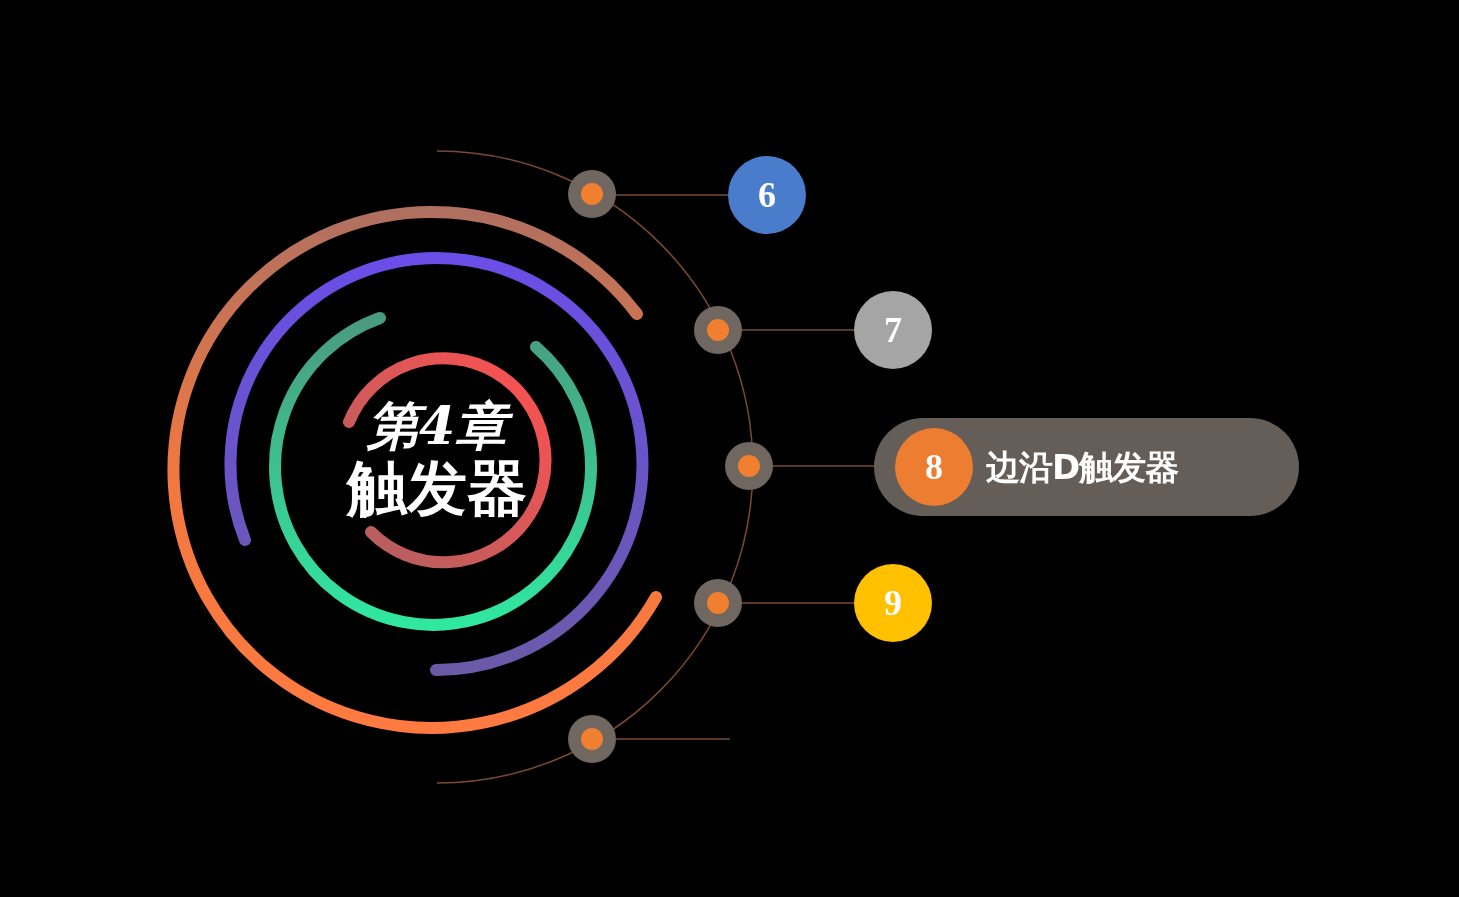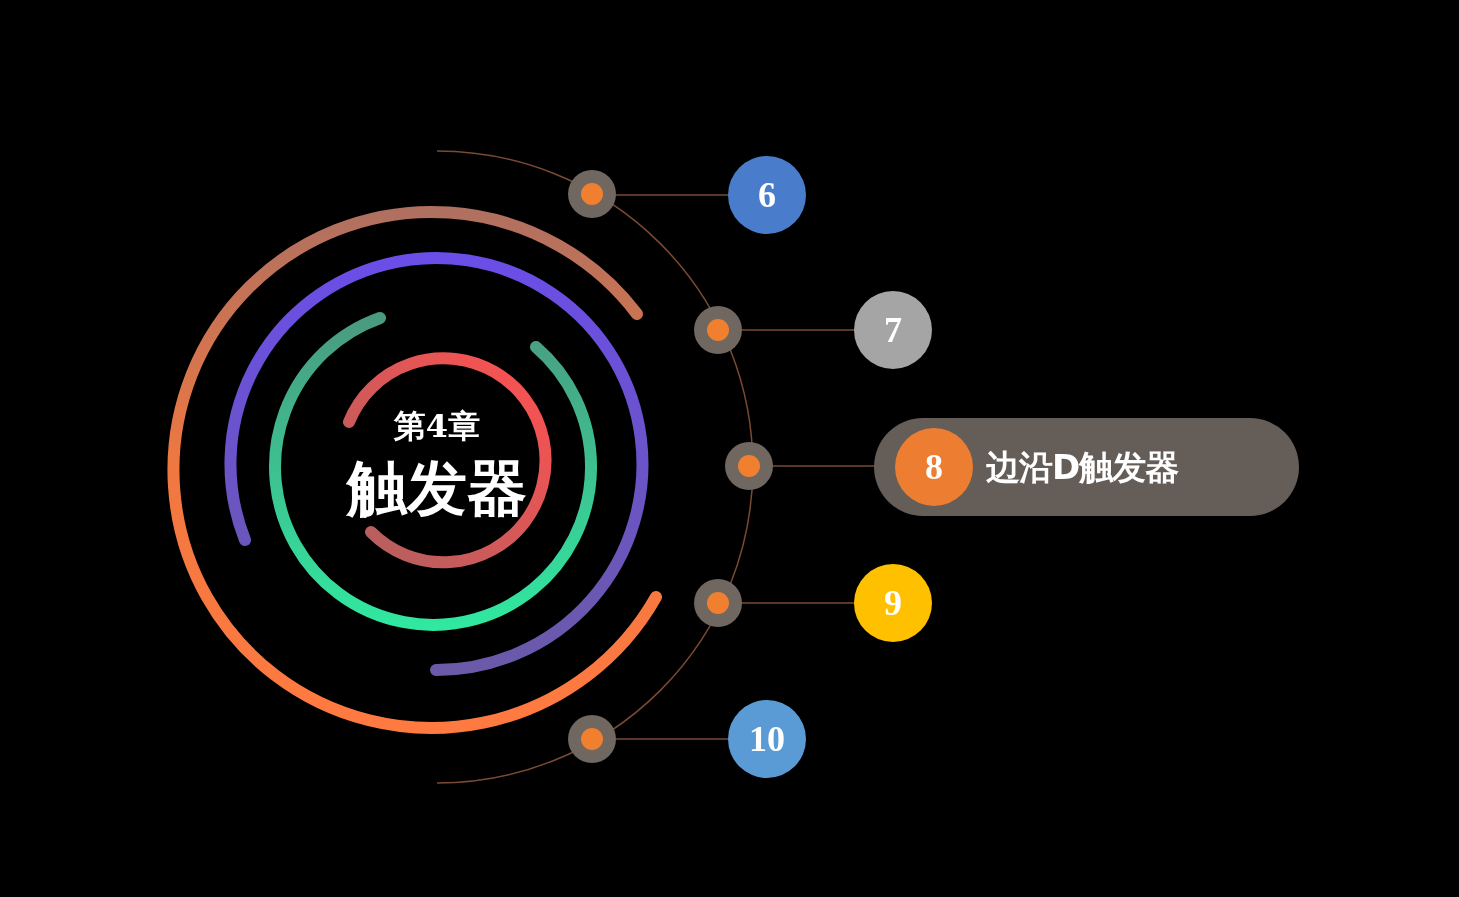--- a/index.html
+++ b/index.html
@@ -1,19 +1,19 @@
 <!DOCTYPE html>
 <html><head>
 <meta charset="utf-8">
 <style>
   html, body { margin:0; padding:0; background:#000; }
   body { width:1459px; height:897px; position:relative; overflow:hidden; font-family:"DejaVu Sans", sans-serif; }
   #stage { position:absolute; left:0; top:0; width:1459px; height:897px; }
   .title { position:absolute; left:337px; top:395px; width:200px; text-align:center; color:#fff; font-weight:bold; font-family:"DejaVu Serif", serif; line-height:62px; }
-  .title .l1 { font-size:32px; display:block; }
+  .title .l1 { font-size:52px; display:block;font-style:italic; }
   .title .l2 { font-size:60px; display:block; }
   .num { position:absolute; width:78px; height:78px; border-radius:50%; color:#fff; font-family:"Liberation Serif", serif; font-weight:bold; font-size:36px; display:flex; align-items:center; justify-content:center; }
   .pill { position:absolute; left:874px; top:418px; width:425px; height:98px; border-radius:49px; background:#645d58; }
   .pill .num { left:21px; top:10px; }
   .pill .label { position:absolute; left:112px; top:0; height:98px; line-height:98px; color:#fff; font-weight:bold; font-size:34px; font-family:"DejaVu Sans", sans-serif; letter-spacing:-1px; }
 </style>
 </head>
 <body>
 
 <div id="stage">
@@ -83,14 +83,13 @@
 
   <div class="num" style="left:728px;top:156px;background:#4a7ccc;">6</div>
   <div class="num" style="left:854px;top:291px;background:#a5a5a5;">7</div>
 
   <div class="pill">
     <div class="num" style="background:#ed7d31;">8</div>
     <div class="label">边沿D触发器</div>
   </div>
 
   <div class="num" style="left:854px;top:564px;background:#ffc000;">9</div>
-  <div class="num" style="left:728px;top:700px;background:#5b9bd5;">10</div>
 </div>
 
 </body></html>

